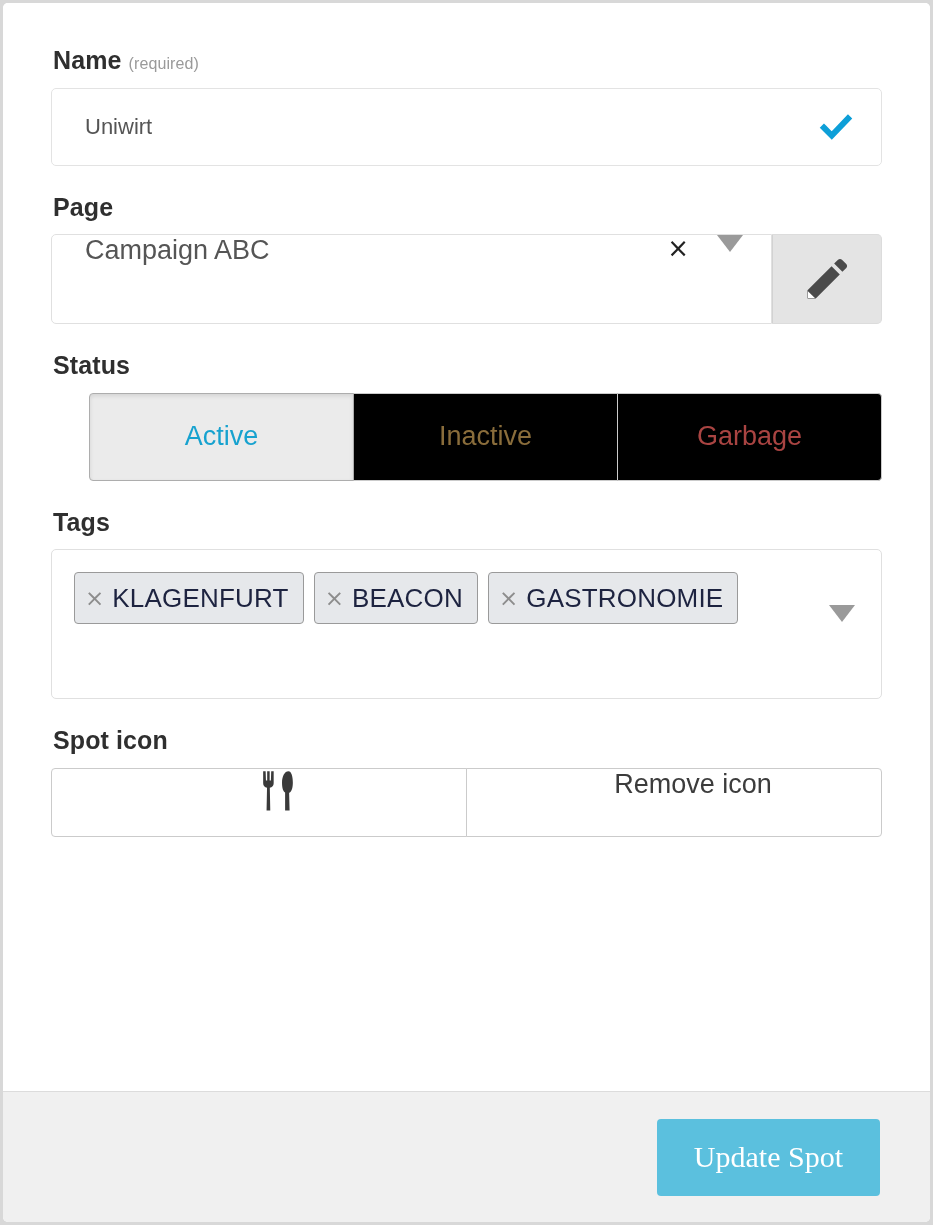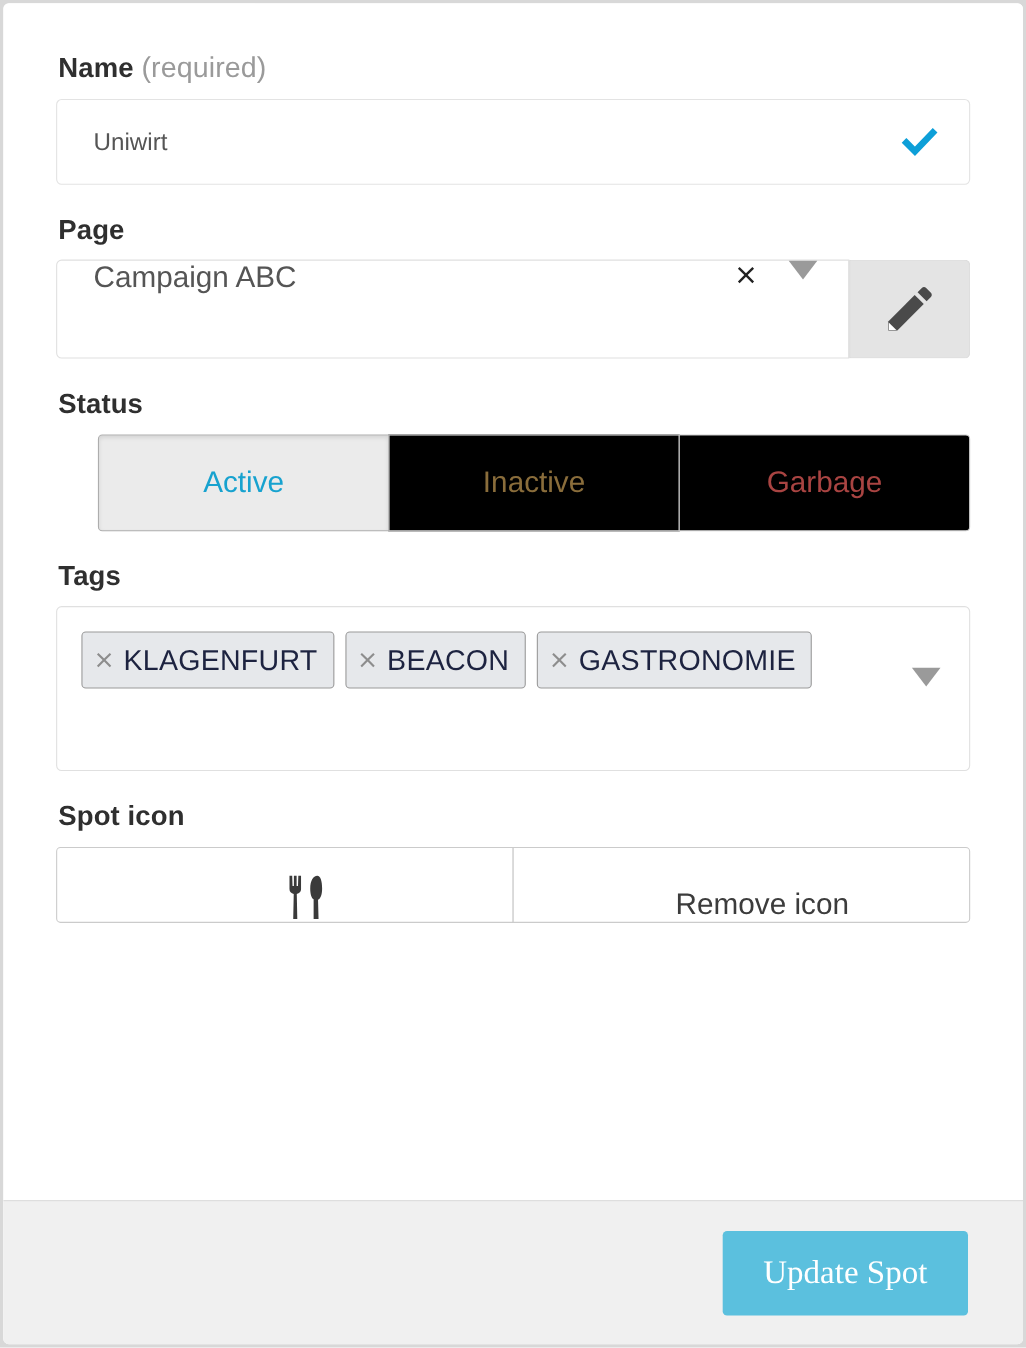--- a/index.html
+++ b/index.html
@@ -44,21 +44,21 @@
     font-size: 25px;
     font-weight: bold;
     color: #2f2f2f;
     letter-spacing: 0.1px;
     margin: 0 0 13px 2px;
     line-height: 1.1;
   }
   .field-label .optional {
     font-weight: normal;
     color: #9a9a9a;
-    font-size: 26px;
+    font-size: 16px;
   }
 
   
   .text-input-wrap {
     position: relative;
     height: 78px;
     border: 1px solid #e3e3e3;
     border-radius: 5px;
     background: #fff;
     box-sizing: border-box;
@@ -218,21 +218,21 @@
   }
 
   
   .icon-row { display: flex; }
   .icon-btn {
     flex: 1 1 0;
     height: 69px;
     border: 1px solid #cbcbcb;
     background: #fff;
     display: flex;
-    align-items: flex-end;
+    align-items: flex-start;
     justify-content: center;
     font-size: 27px;
     color: #3c3c3c;
     font-family: "Liberation Sans", sans-serif;
     box-sizing: border-box;
     margin-left: -1px;
     cursor: pointer;
     padding-left: 38px;
   }
   .icon-btn:first-child { margin-left: 0; border-radius: 4px 0 0 4px; }

